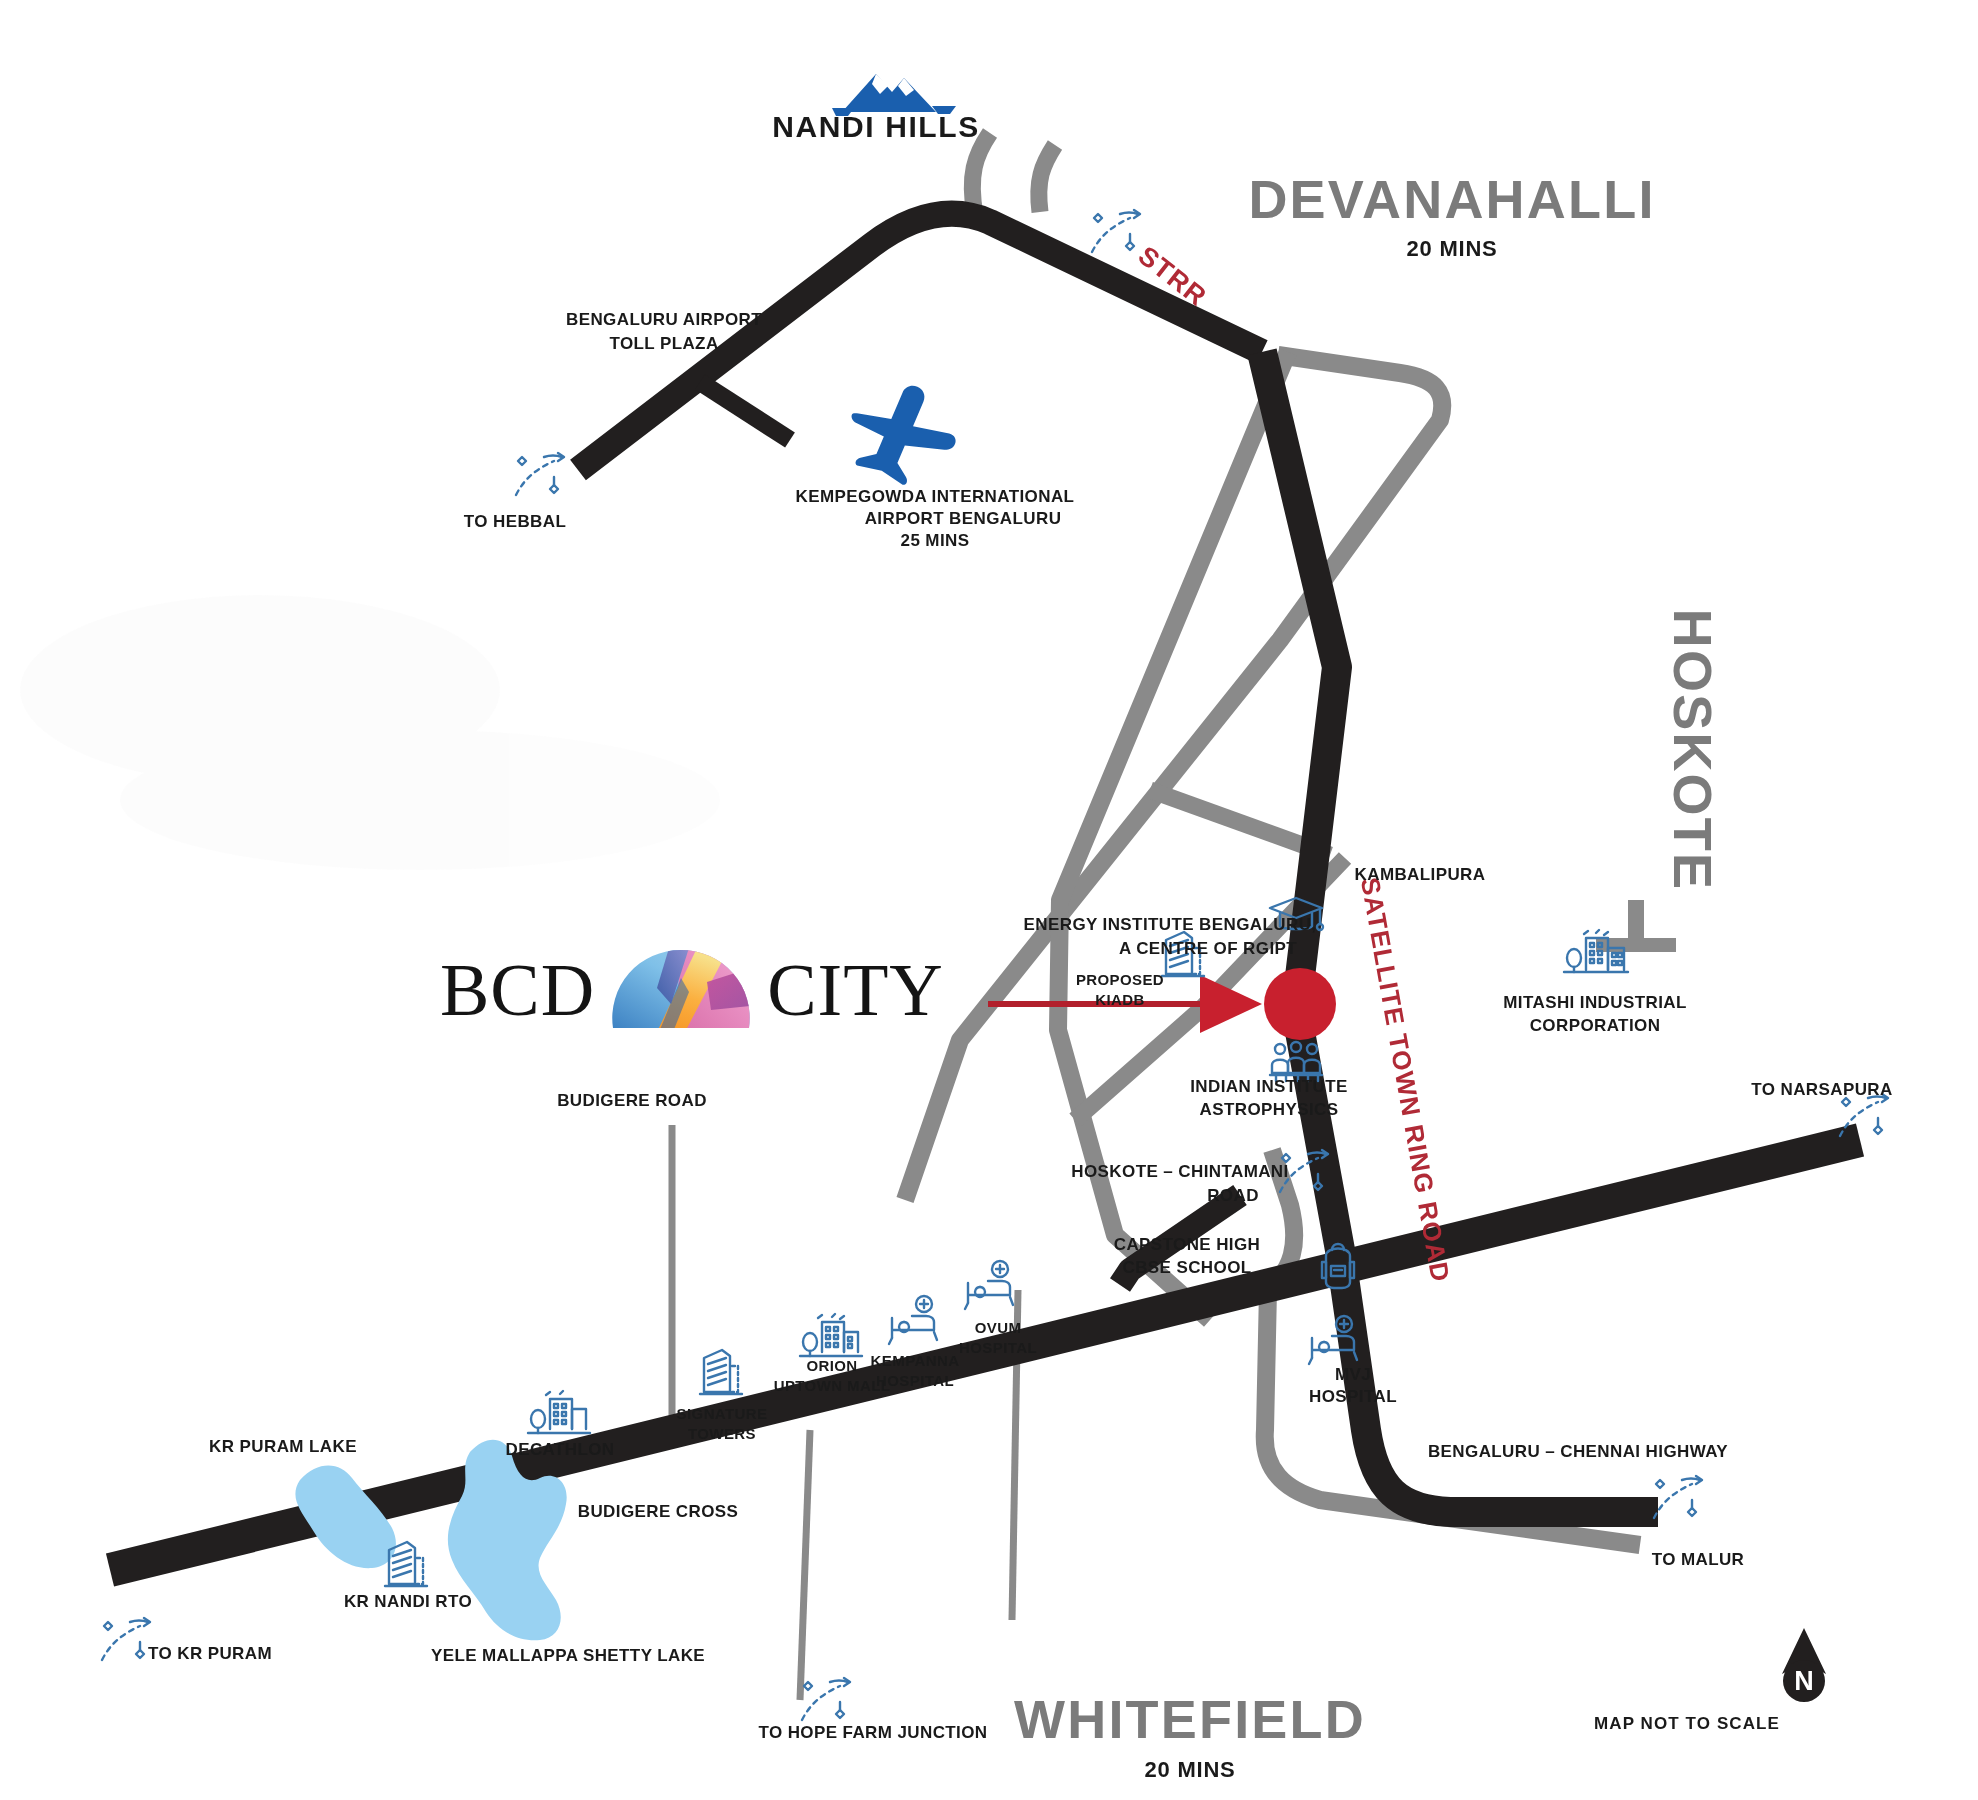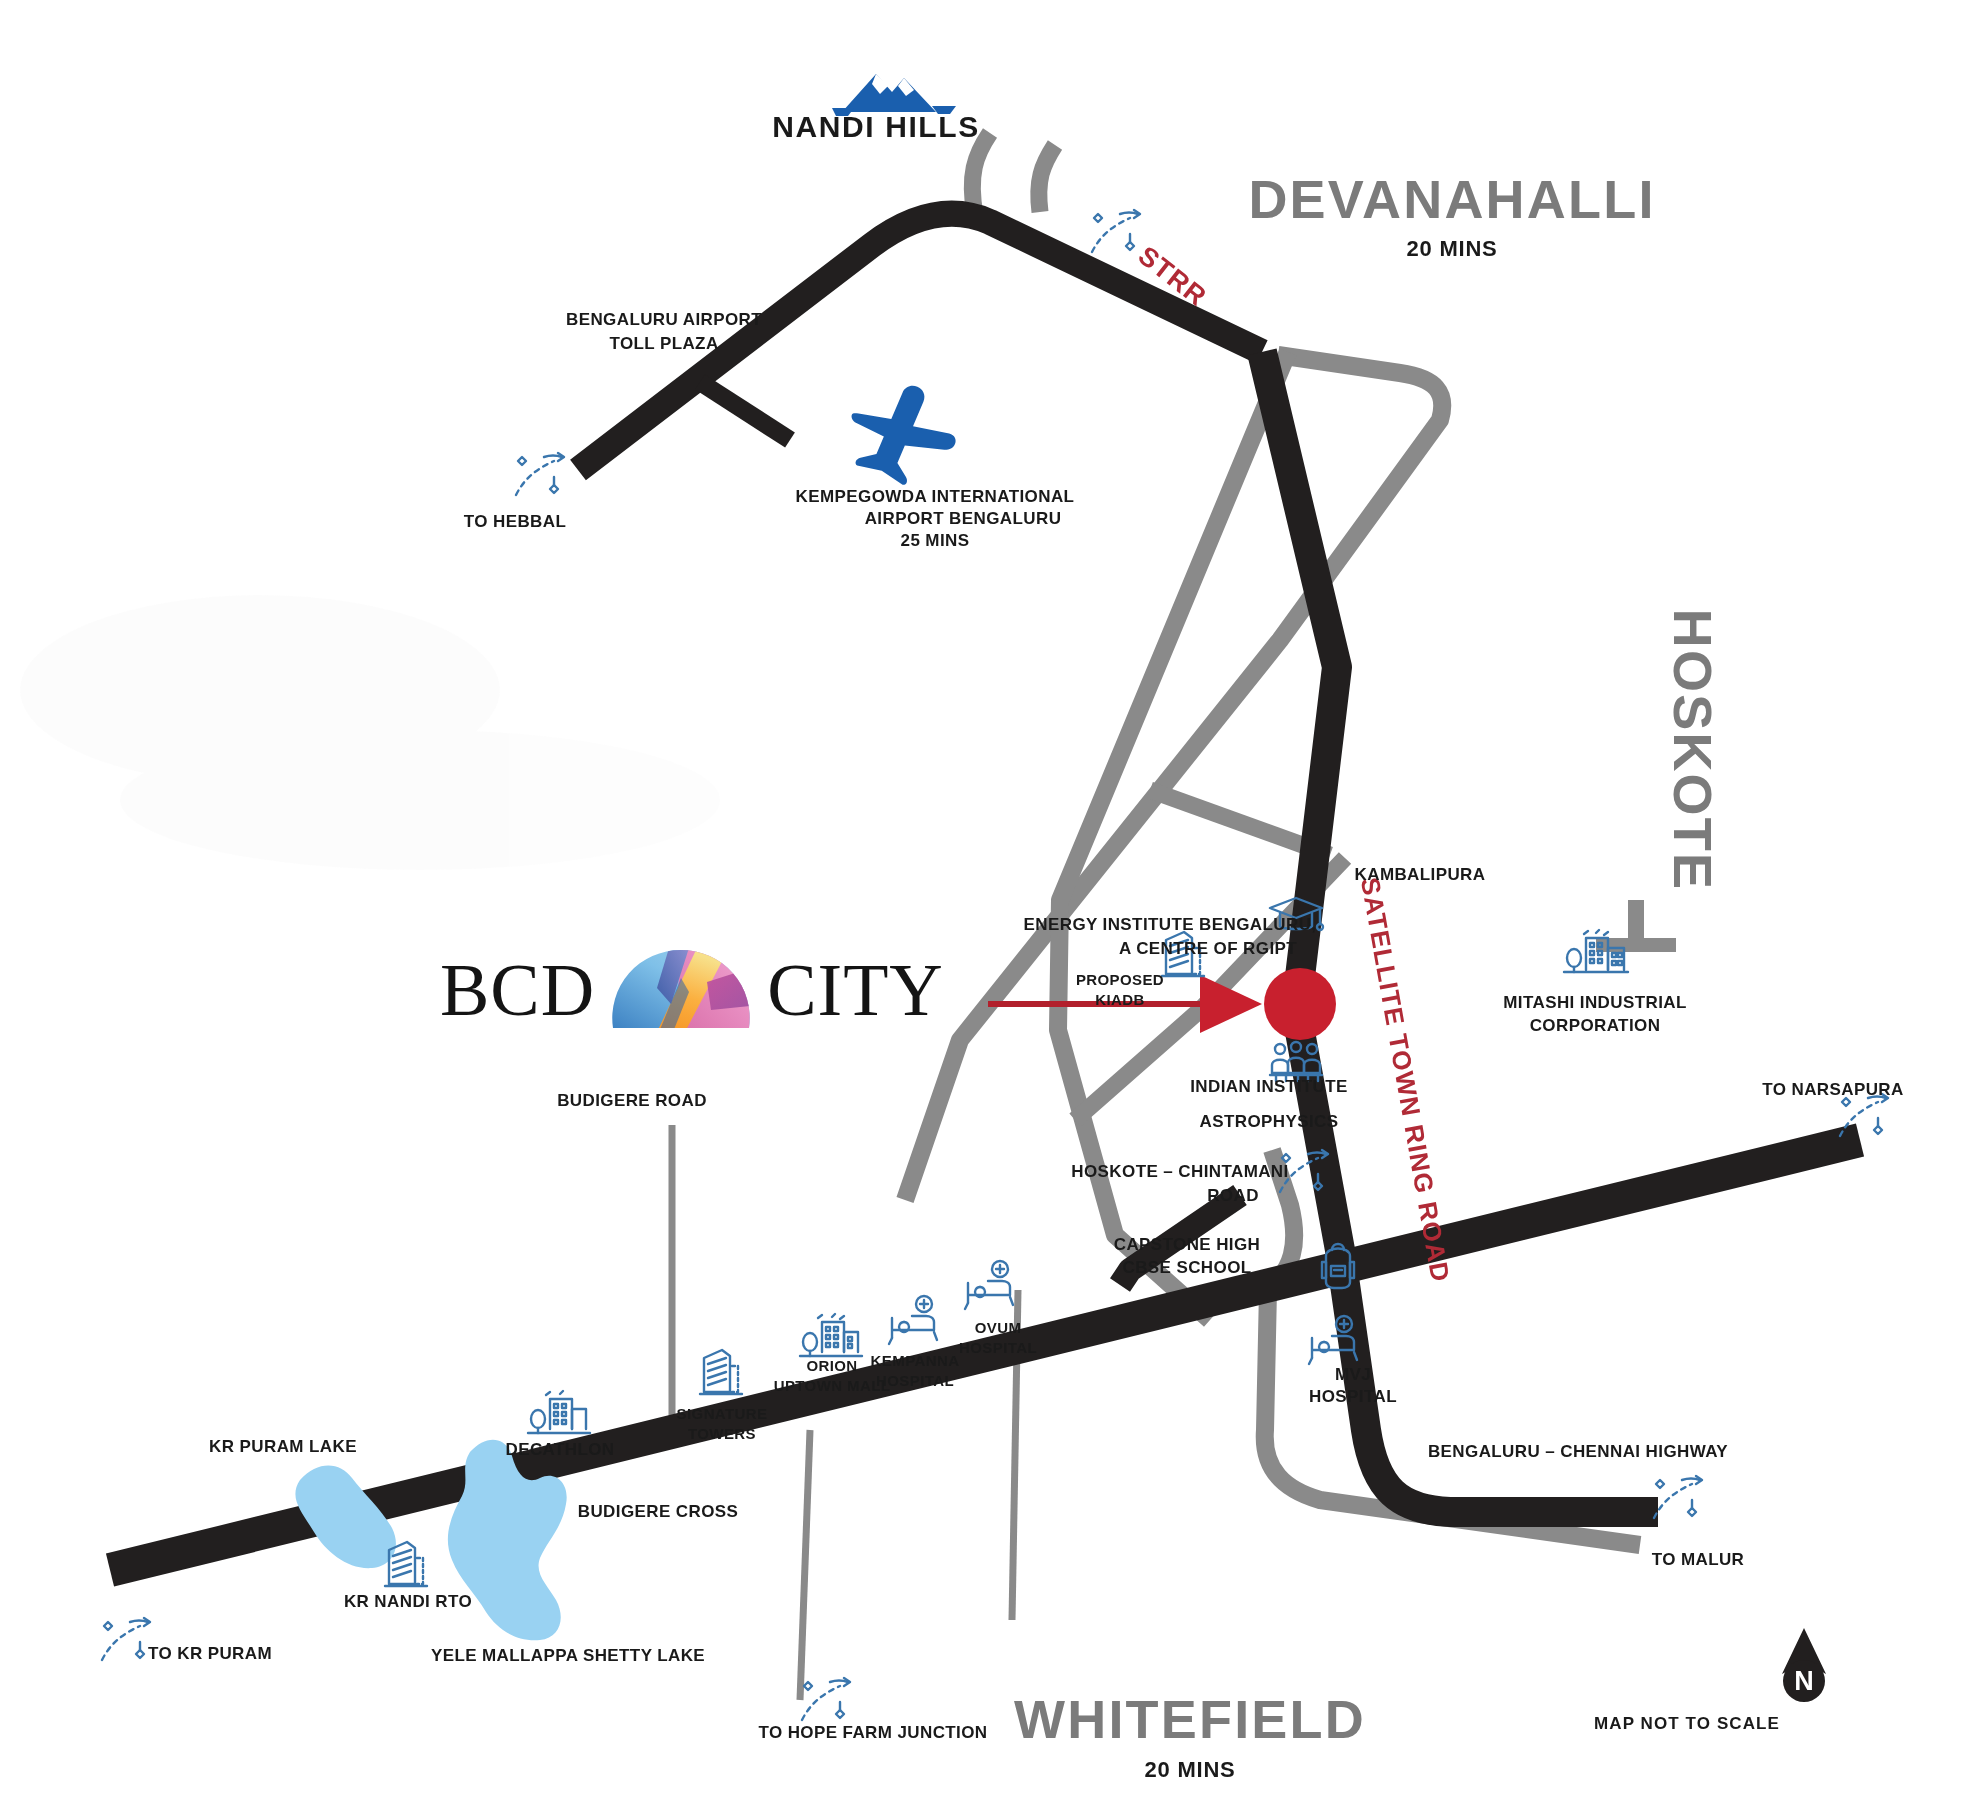--- a/index.html
+++ b/index.html
@@ -409,26 +409,26 @@
   <div class="lbl poi" style="left:963px;top:519px;">AIRPORT BENGALURU</div>
   <div class="lbl poi" style="left:935px;top:541px;">25 MINS</div>
 
   <div class="lbl poi" style="left:1170px;top:925px;">ENERGY INSTITUTE BENGALURU,</div>
   <div class="lbl poi" style="left:1208px;top:949px;">A CENTRE OF RGIPT</div>
 
   <div class="lbl poi-sm" style="left:1120px;top:980px;">PROPOSED</div>
   <div class="lbl poi-sm" style="left:1120px;top:1000px;text-align:right;">KIADB</div>
 
   <div class="lbl poi" style="left:1269px;top:1087px;">INDIAN INSTITUTE</div>
-  <div class="lbl poi" style="left:1269px;top:1110px;margin-top:12px;">ASTROPHYSICS</div>
+  <div class="lbl poi" style="left:1269px;top:1110px;">ASTROPHYSICS</div>
 
   <div class="lbl poi" style="left:1595px;top:1003px;">MITASHI INDUSTRIAL</div>
   <div class="lbl poi" style="left:1595px;top:1026px;">CORPORATION</div>
 
-  <div class="lbl poi" style="left:1822px;top:1090px;margin-left:11px;">TO NARSAPURA</div>
+  <div class="lbl poi" style="left:1822px;top:1090px;">TO NARSAPURA</div>
 
   <div class="lbl poi" style="left:1187px;top:1245px;">CAPSTONE HIGH</div>
   <div class="lbl poi" style="left:1187px;top:1268px;">CBSE SCHOOL</div>
 
   <div class="lbl poi" style="left:1353px;top:1375px;">MVJ</div>
   <div class="lbl poi" style="left:1353px;top:1397px;">HOSPITAL</div>
 
   <div class="lbl poi-sm" style="left:998px;top:1328px;">OVUM</div>
   <div class="lbl poi-sm" style="left:998px;top:1348px;">HOSPITAL</div>
 

